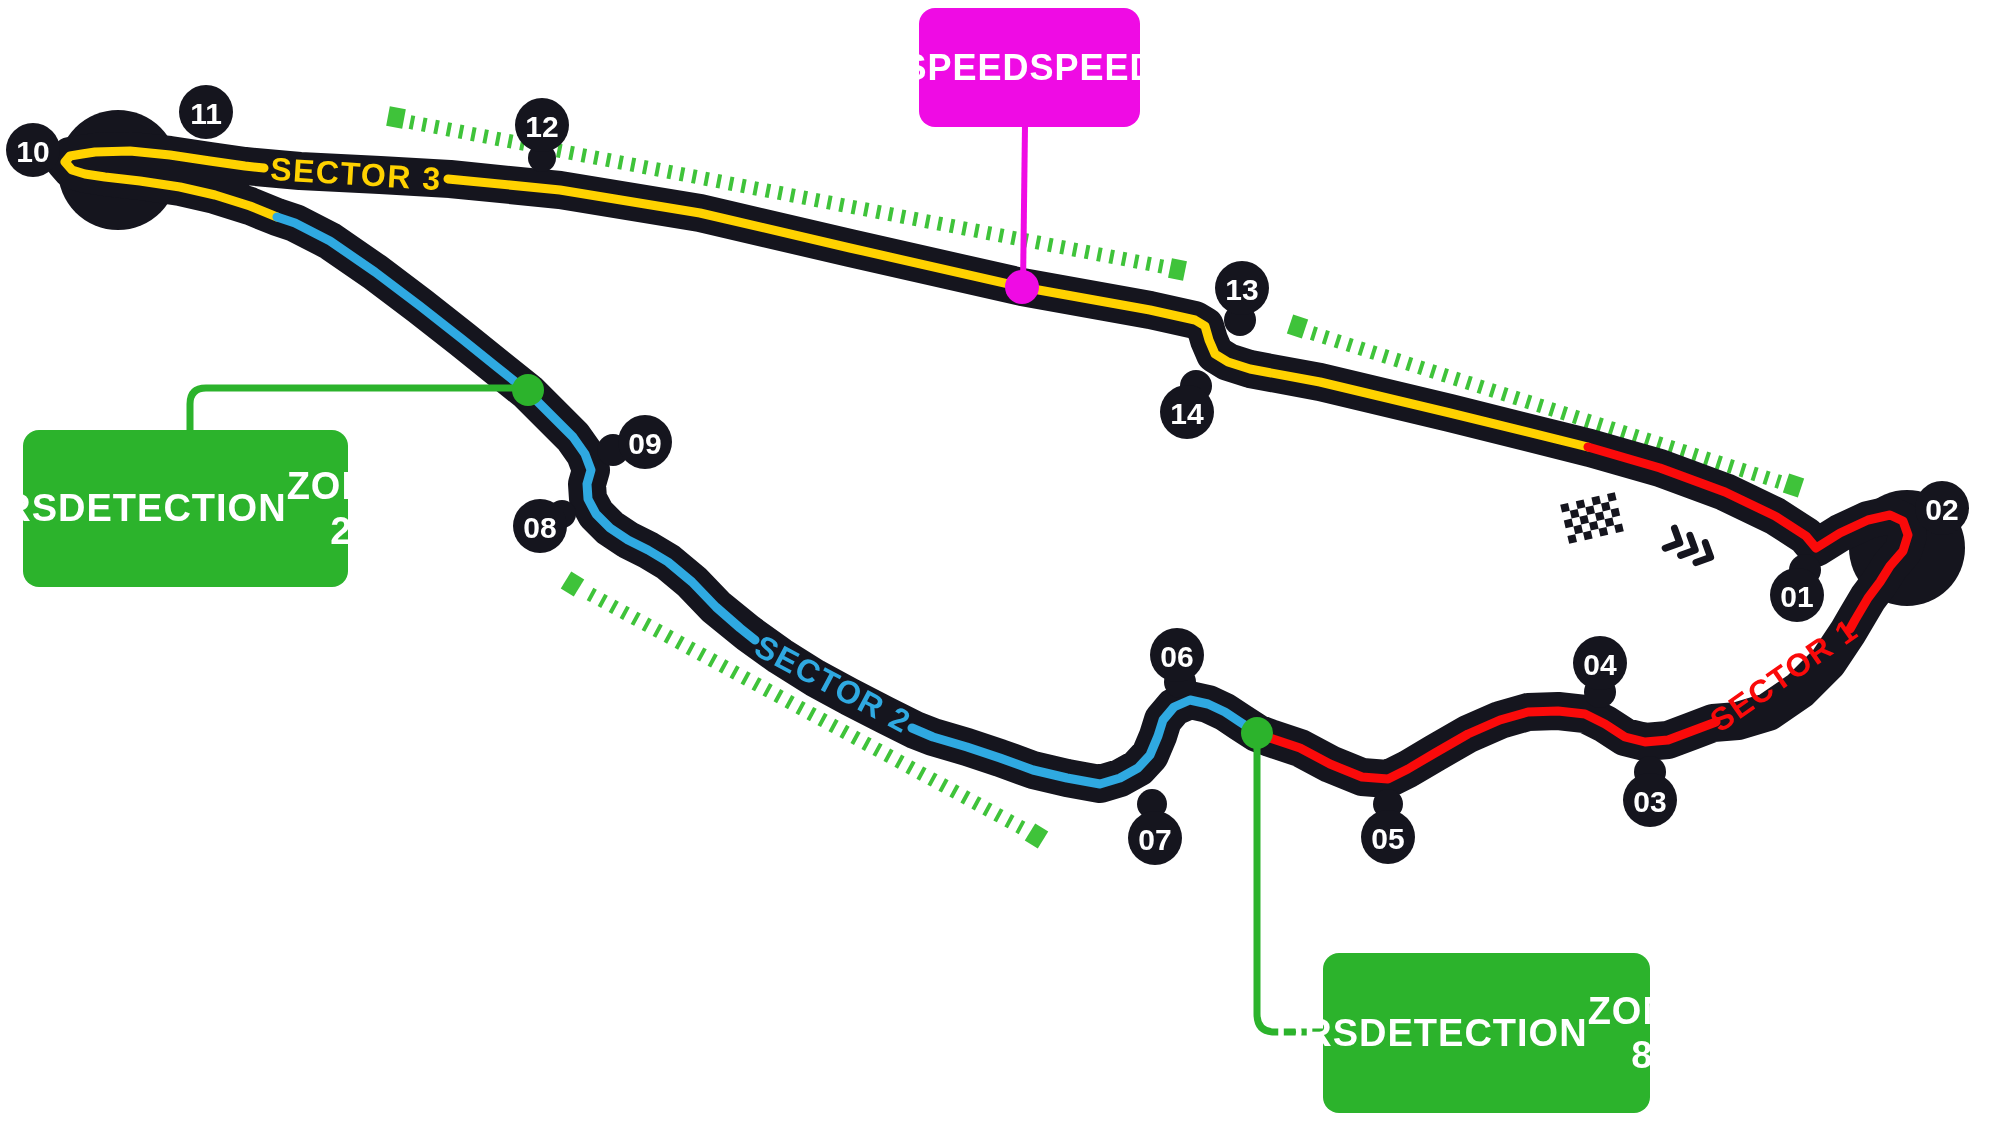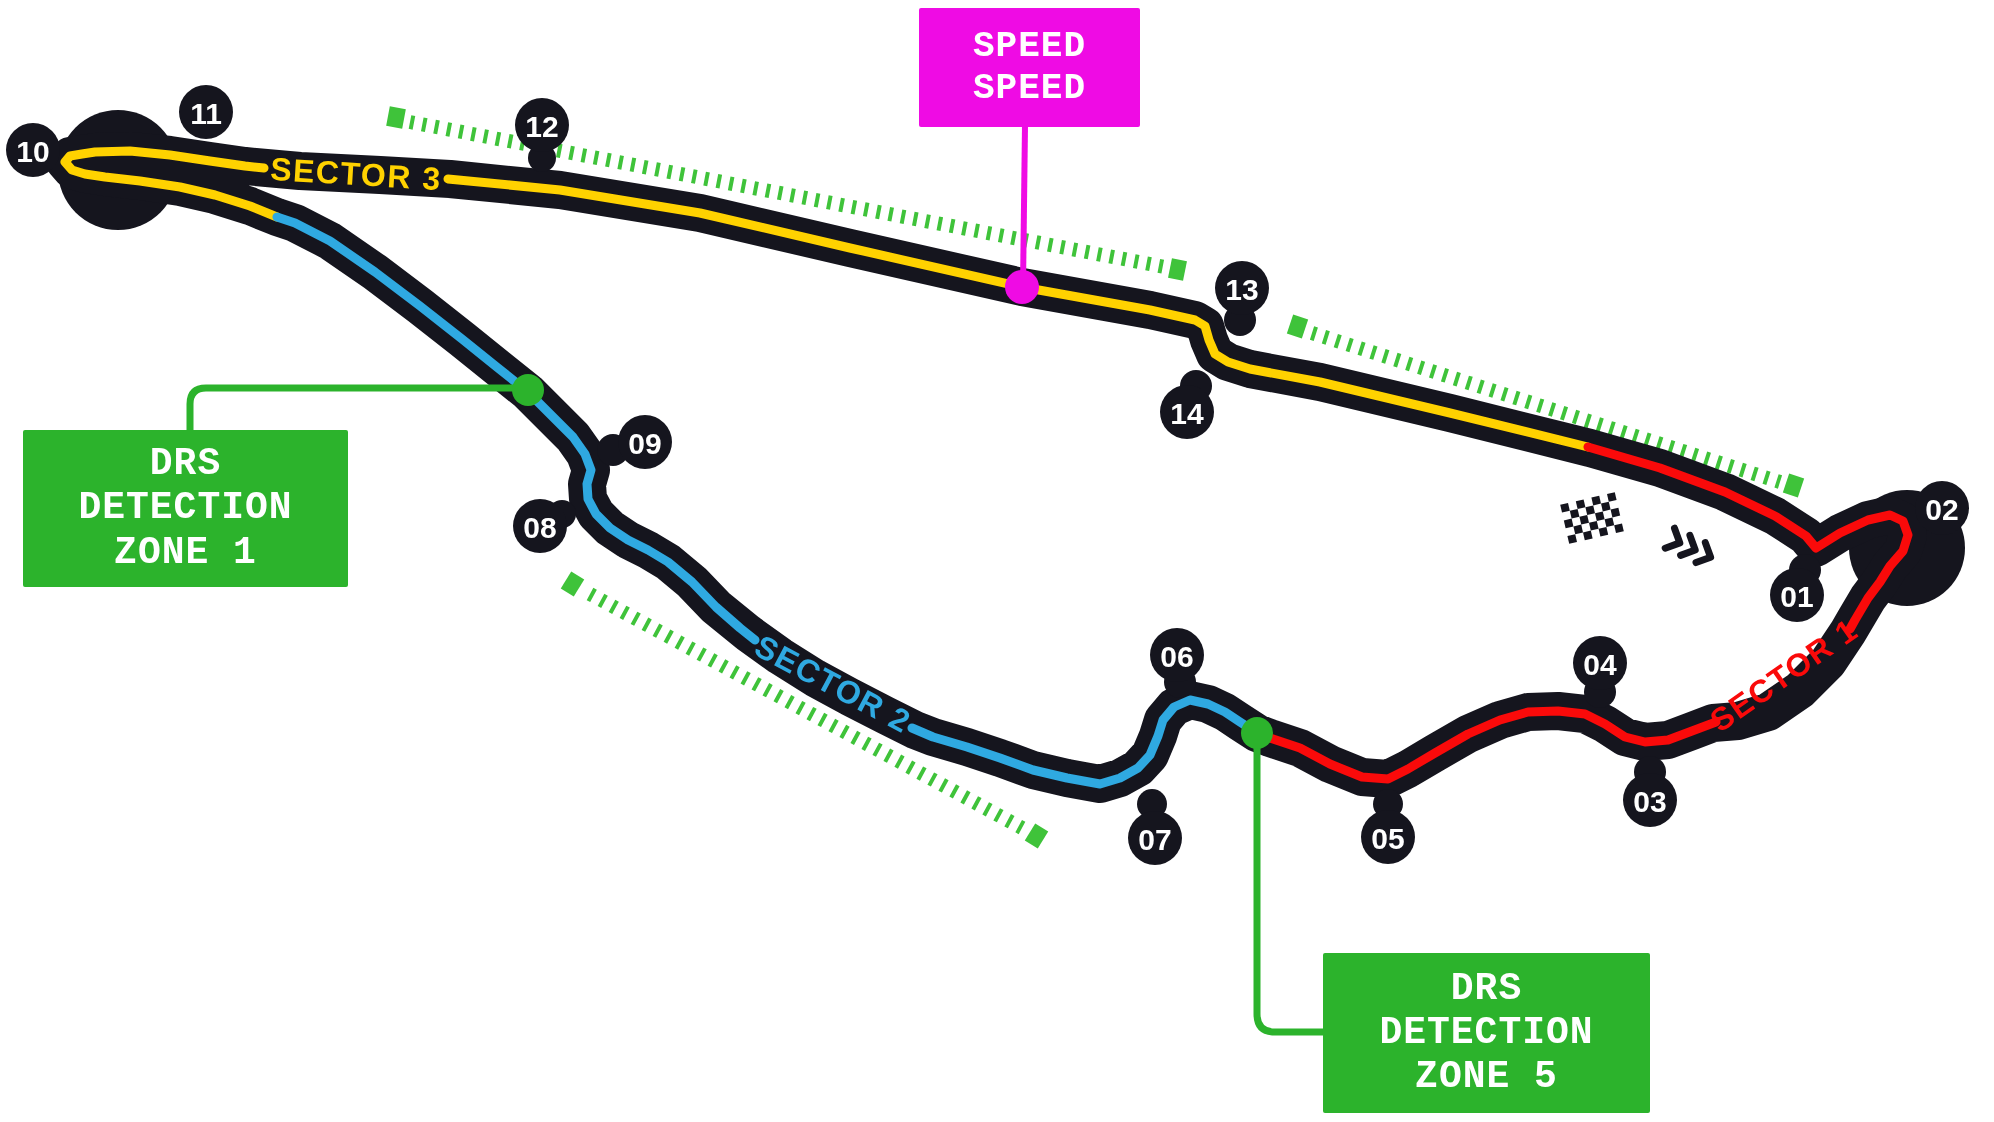--- a/index.html
+++ b/index.html
@@ -6,24 +6,24 @@
   #stage{
     position:relative;
     width:1994px;height:1122px;
     background:#ffffff;
     font-family:"Liberation Sans", sans-serif;
     overflow:hidden;
   }
   #circuit-svg{position:absolute;left:0;top:0;}
   .callout{
     position:absolute;
-    display:flex;flex-direction:column;align-items:center;justify-content:center;
-    border-radius:2px;
+    display:flex;flex-direction:row;align-items:center;justify-content:center;
+    border-radius:16px;
     color:#ffffff;font-weight:bold;text-align:center;
-    letter-spacing:1px;line-height:1.16;font-family:Liberation Mono, monospace;
+    letter-spacing:1px;line-height:1.16;
   }
   .callout .ln{display:block;}
   #speed-trap-label{
     left:919px;top:8px;width:221px;height:119px;
     background:#ef0be4;font-size:36px;
   }
   #drs-zone2-label{
     left:23px;top:430px;width:325px;height:157px;
     background:#2cb32c;font-size:38px;
   }
@@ -210,22 +210,22 @@
   </svg>
 
   <div id="speed-trap-label" class="callout">
     <span class="ln">SPEED</span>
     <span class="ln">SPEED</span>
   </div>
 
   <div id="drs-zone2-label" class="callout">
     <span class="ln">DRS</span>
     <span class="ln">DETECTION</span>
-    <span class="ln">ZONE 1</span>
+    <span class="ln">ZONE 2</span>
   </div>
 
   <div id="drs-zone1-label" class="callout">
     <span class="ln">DRS</span>
     <span class="ln">DETECTION</span>
-    <span class="ln">ZONE 5</span>
+    <span class="ln">ZONE 8</span>
   </div>
 
 </div>
 
 </body></html>

